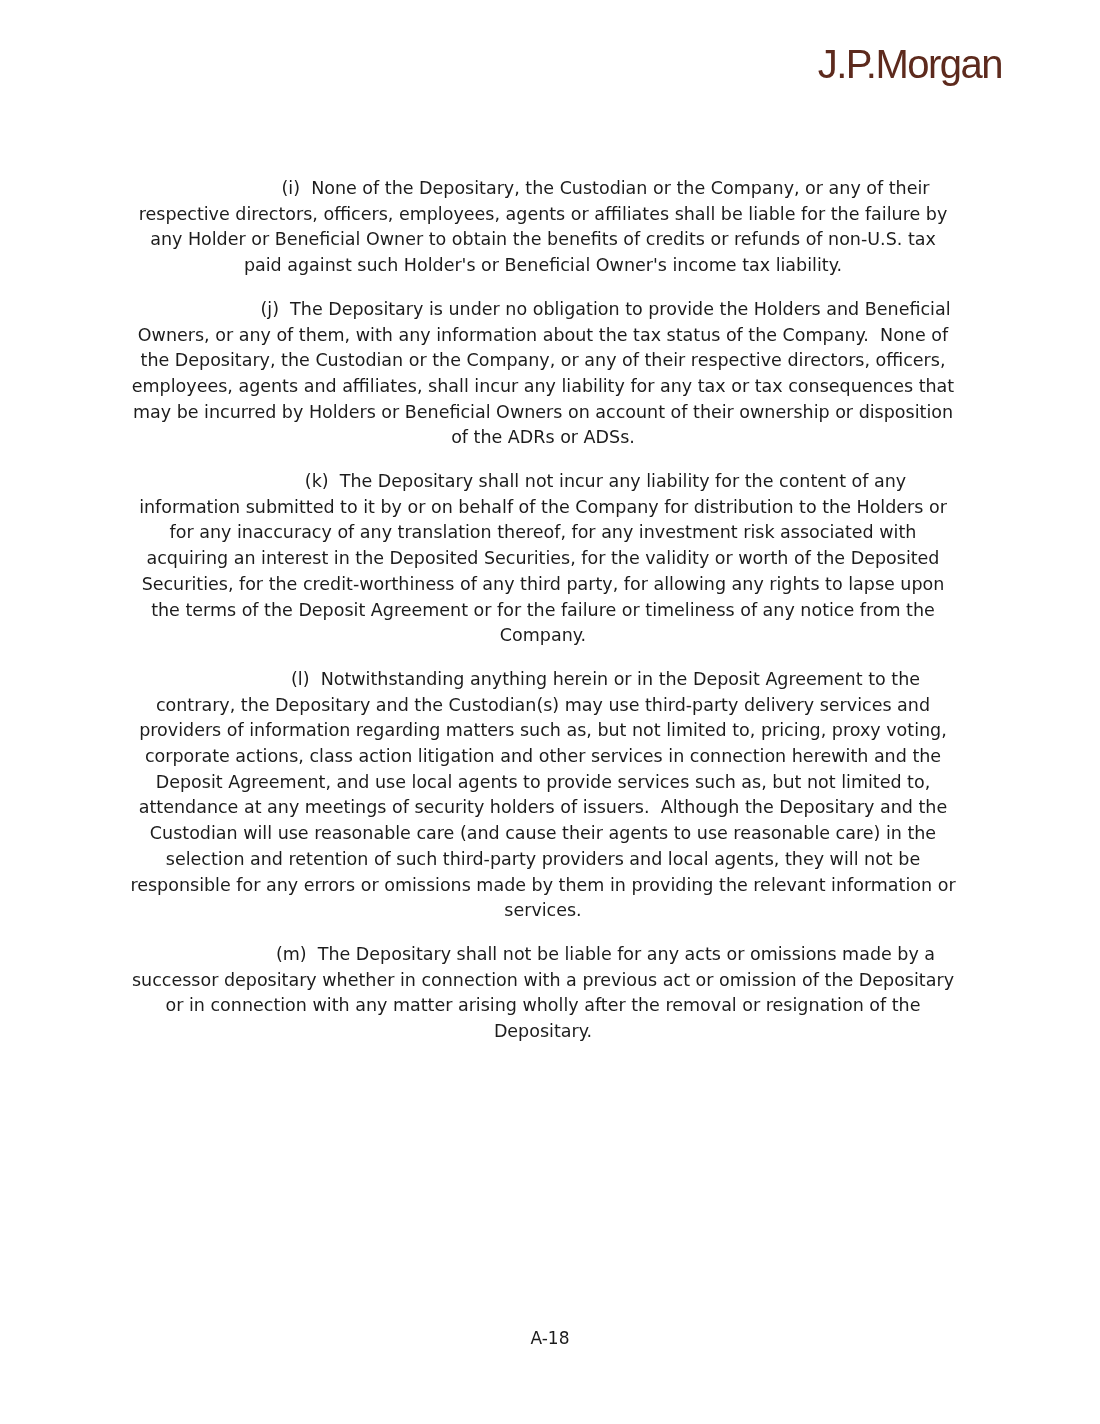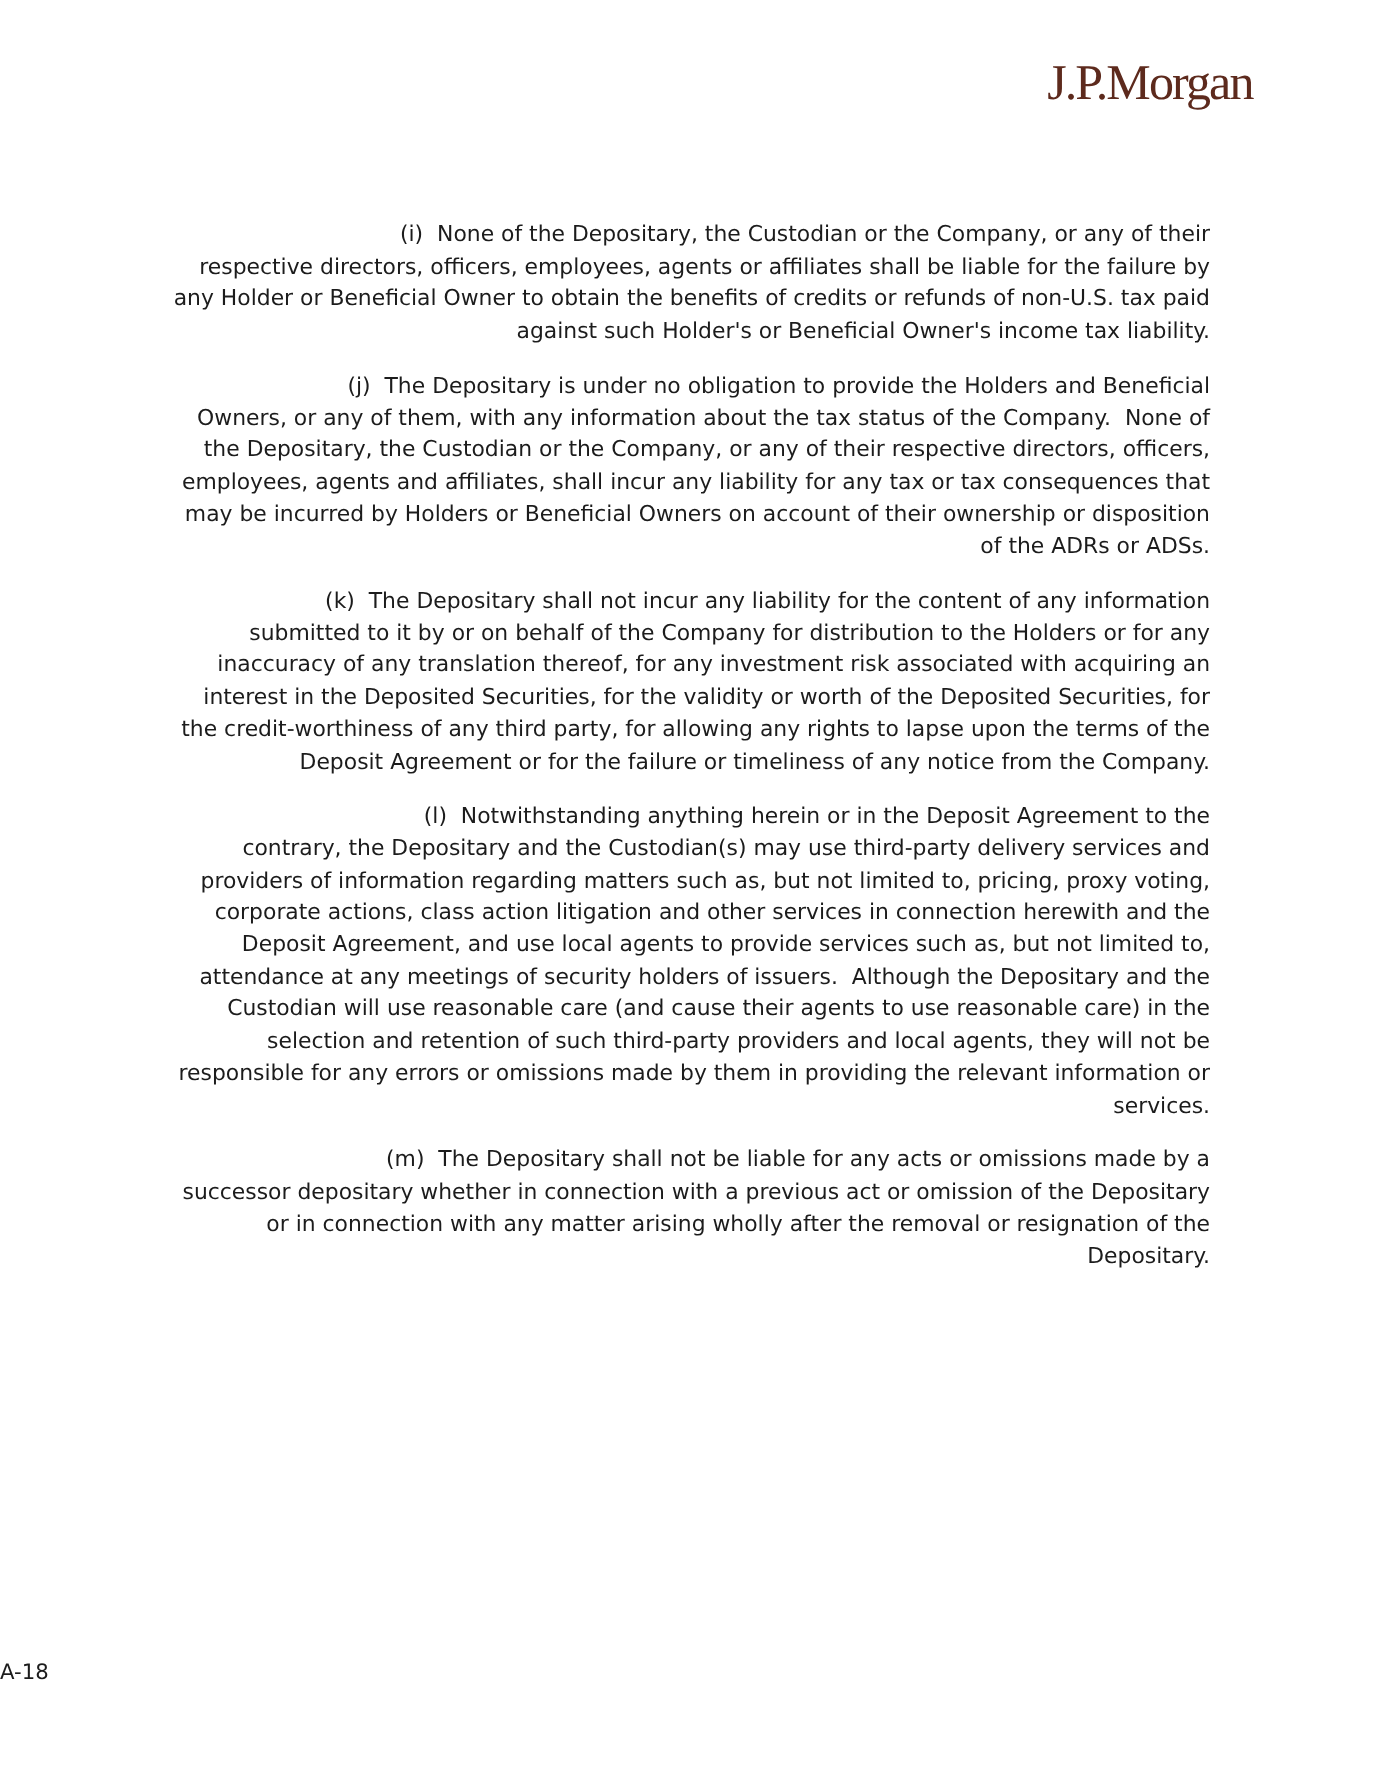--- a/index.html
+++ b/index.html
@@ -16,46 +16,46 @@
     color: #1c1c1c;
   }
   .page {
     position: absolute;
     inset: 0;
   }
   .logo {
     position: absolute;
     top: 42px;
     right: 98px;
-    font-family: Liberation Serif, serif;
+    font-family: Liberation Sans, sans-serif;
     font-size: 40px;
     letter-spacing: -1.5px;
     color: #5d2a1d;
     white-space: nowrap;
   }
   .content {
     position: absolute;
     top: 176px;
     left: 130px;
     width: 842px;
   }
   .content p {
-    margin: 0 4px 18px 0;
+    margin: 0 16px 18px 0;
     font-size: 17.5px;
     line-height: 25.7px;
     text-indent: 125px;
     white-space: pre-wrap;
-    text-align: right;
+    text-align: center;
   }
   .page-number {
     position: absolute;
     top: 1328px;
     left: 0;
     width: 100%;
-    text-align: left;
+    text-align: center;
     font-size: 17px;
   }
   .doc-id {
     position: absolute;
     top: 1429px;
     left: 128px;
     font-size: 13.5px;
   }
 </style>
 </head>

